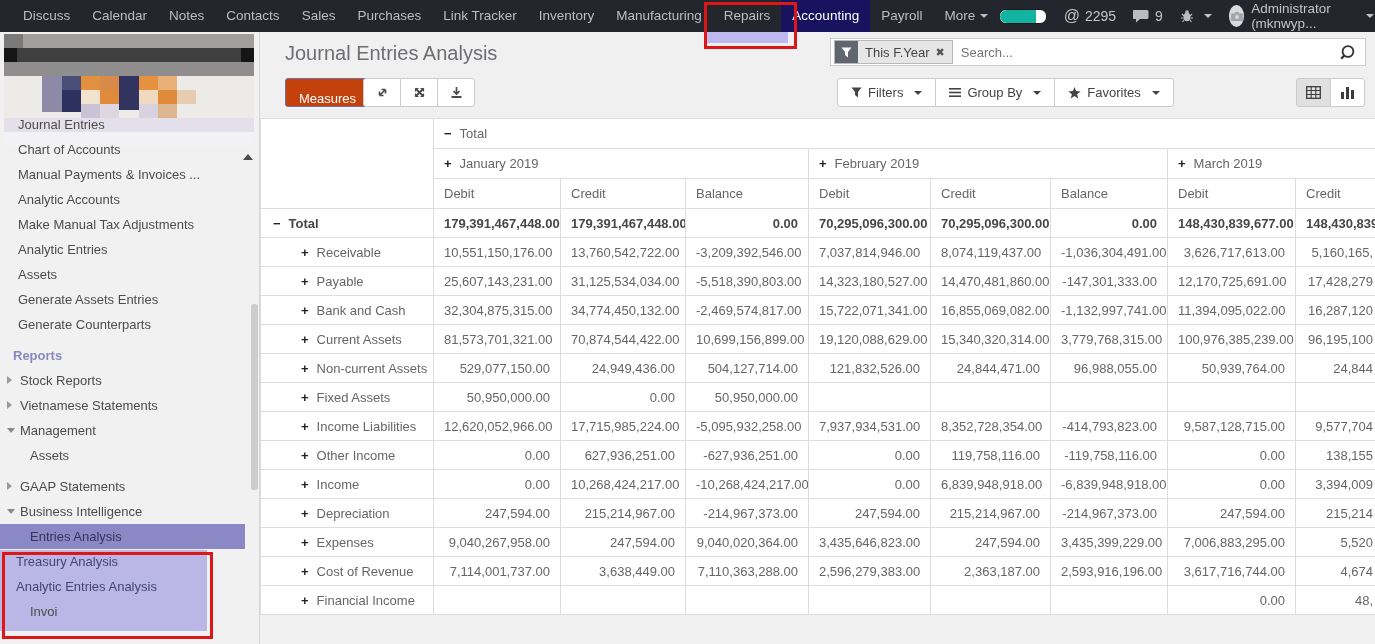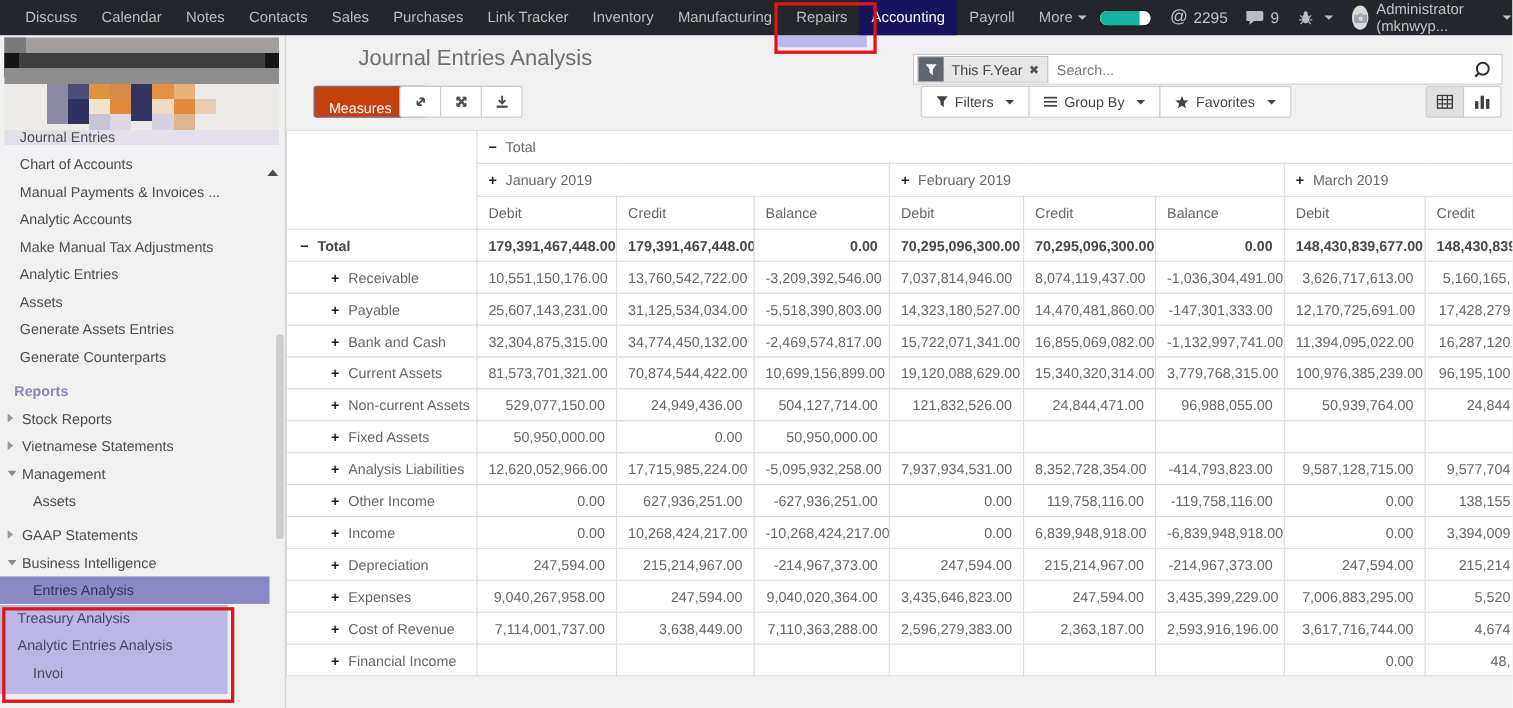--- a/index.html
+++ b/index.html
@@ -45,30 +45,30 @@
   .s-child{padding-left:30px;}
   .s-child + .s-toggle{margin-top:6px;}
   .s-child-selected{padding-left:30px;background:#8b88c6;width:245px;box-sizing:border-box;color:#34345c;}
   .s-child-highlight{padding-left:16px;width:207px;box-sizing:border-box;color:#45456e;}
   .sb-up{position:absolute;right:6px;top:122px;width:0;height:0;border-left:5px solid transparent;
          border-right:5px solid transparent;border-bottom:6px solid #4a4a4a;}
   .sb-thumb{position:absolute;right:1px;top:272px;width:7px;height:186px;background:#cdcdcd;border-radius:3px;}
 
   
   .content{position:absolute;left:260px;top:32px;width:1115px;height:612px;background:#f0f0f0;}
-  .page-title{position:absolute;left:25px;top:10px;font-size:20px;color:#6d6d72;margin-left:41px;}
+  .page-title{position:absolute;left:25px;top:10px;font-size:20px;color:#6d6d72;}
   .btn{display:flex;align-items:center;justify-content:center;font-size:13px;cursor:pointer;box-sizing:border-box;}
   .measures-btn{position:absolute;left:25px;top:46px;height:29px;padding:0 13px;background:#c2410c;
                 border:1px solid #6f6da2;border-radius:3px;color:#fff;gap:6px;align-items:flex-end;}
   .icon-group{position:absolute;left:103px;top:46px;height:29px;display:flex;background:#fff;
               border:1px solid #ccc;border-radius:3px;box-sizing:border-box;}
   .icon-btn{width:36px;display:flex;align-items:center;justify-content:center;border-right:1px solid #ccc;cursor:pointer;}
   .icon-btn:last-child{border-right:none;}
 
-  .searchbar{position:absolute;left:570px;top:17px;width:536px;height:28px;background:#fff;
+  .searchbar{position:absolute;left:570px;top:6px;width:536px;height:28px;background:#fff;
              border:1px solid #ccc;display:flex;align-items:center;box-sizing:border-box;}
   .facet{display:flex;align-items:stretch;height:22px;margin-left:3px;border:1px solid #b8b8b8;}
   .facet-funnel{width:23px;background:#5f6670;display:flex;align-items:center;justify-content:center;}
   .facet-body{background:#e6e6e6;display:flex;align-items:center;gap:6px;padding:0 7px;font-size:13px;color:#444;}
   .facet-x{font-size:11px;color:#555;cursor:pointer;}
   .search-input{flex:1;border:none;outline:none;background:transparent;font-size:13px;color:#000000;padding-left:8px;}
   .mag{margin-right:9px;cursor:pointer;}
 
   .fbar{position:absolute;left:578px;top:46px;height:29px;display:flex;font-size:13px;color:#444;}
   .fbar .btn{height:29px;padding:0 13px;background:#fff;border:1px solid #ccc;margin-left:-1px;gap:6px;}
@@ -403,21 +403,21 @@
             <td class="num">50,950,000.00</td>
             <td class="num">0.00</td>
             <td class="num">50,950,000.00</td>
             <td class="num"></td>
             <td class="num"></td>
             <td class="num"></td>
             <td class="num"></td>
             <td class="num"></td>
           </tr>
           <tr class="lvl1">
-            <td class="rowlabel rl1"><span class="pm">+</span><span>Analysis Liabilities</span></td>
+            <td class="rowlabel rl1"><span class="pm">+</span><span>Income Liabilities</span></td>
             <td class="num">12,620,052,966.00</td>
             <td class="num">17,715,985,224.00</td>
             <td class="num">-5,095,932,258.00</td>
             <td class="num">7,937,934,531.00</td>
             <td class="num">8,352,728,354.00</td>
             <td class="num">-414,793,823.00</td>
             <td class="num">9,587,128,715.00</td>
             <td class="num">9,577,704</td>
           </tr>
           <tr class="lvl1">

